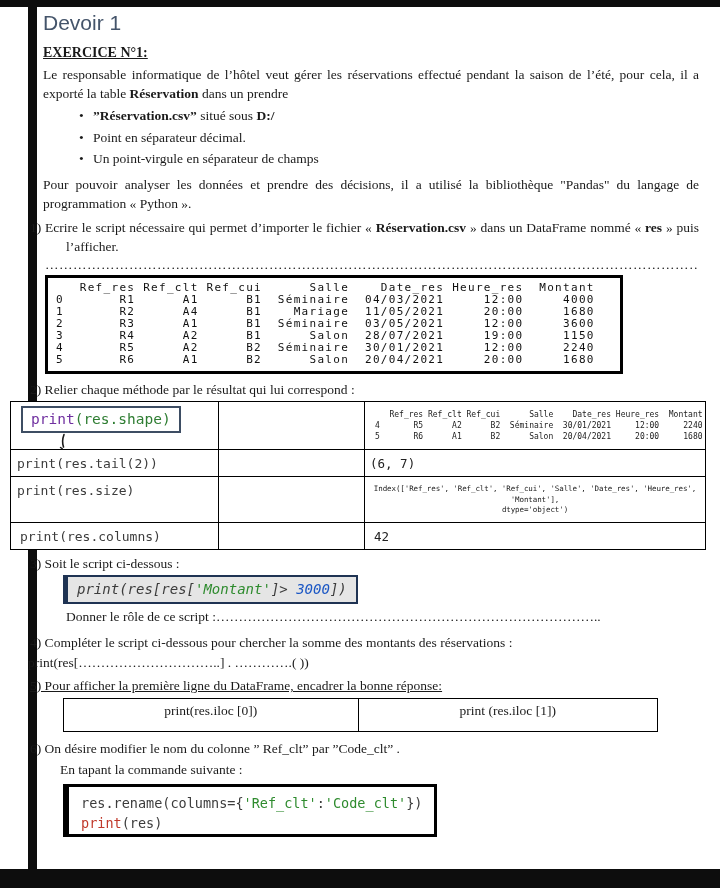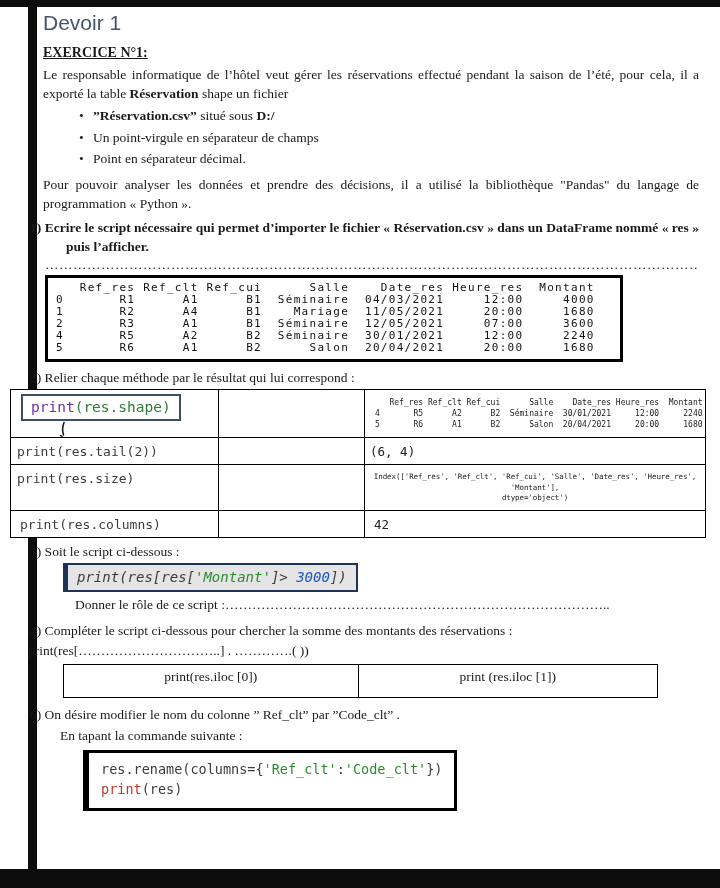--- a/index.html
+++ b/index.html
@@ -16,29 +16,29 @@
   .content { position:absolute; top:10px; left:43px; width:656px; }
 
   .title {
     font-family:"Liberation Sans", sans-serif; font-size:21px; font-weight:400;
     color:var(--accent-heading, #44546a); margin-bottom:10px; line-height:1.2;
   }
   .heading { font-size:14px; font-weight:bold; text-decoration:underline; margin-bottom:3px; line-height:1.2; }
 
   .body-text { font-size:13.5px; line-height:1.42; text-align:justify; }
   .mb2 { margin-bottom:2px; } .mb4 { margin-bottom:4px; } .mb6 { margin-bottom:6px; }
-  .ml20 { margin-left:32px; text-align:left; }
+  .ml20 { margin-left:23px; text-align:left; }
   .ml17 { margin-left:17px; text-align:left; }
 
   .bullets { list-style:none; margin:2px 0 6px 36px; }
   .bullets li { font-size:13.5px; line-height:1.58; position:relative; padding-left:14px; text-align:left; }
   .bullets li::before { content:"\2022"; position:absolute; left:0; top:0; }
 
   .num-item { margin-left:-13px; text-align:justify; }
-  .hang { padding-left:36px; text-indent:-36px;font-weight:bold; }
+  .hang { padding-left:36px; text-indent:-36px; }
 
   .dots { font-size:13.5px; line-height:1.2; margin:1px 0 1px 2px; letter-spacing:.5px; white-space:nowrap; overflow:hidden; text-align:left; }
 
   .df-box {
     width:578px; border:3px solid #000; margin:2px 0 6px 2px;
     padding:4px 8px 5px; background:#fff;
   }
   .df-line {
     font-family:"DejaVu Sans Mono", monospace; font-size:11px; line-height:12px;
     letter-spacing:1.3px; white-space:pre; color:#111;
@@ -84,59 +84,60 @@
 
   .q4-line { margin:1px 0 4px -15px; text-align:left; }
 
   .underline-label { text-decoration:underline; }
 
   .q5-box { display:flex; width:595px; border:1px solid #000; margin:3px 0 7px 20px; background:#fff; }
   .q5cell { flex:0 0 49.5%; padding:4px 10px 12px; font-size:13.5px; text-align:center; }
   .q5cell + .q5cell { border-left:1px solid #000; flex:1; }
 
   .q6-box {
-    display:inline-block; margin:5px 0 0 40px;
+    display:inline-block; margin:5px 0 0 20px;
     border:3px solid #000; border-left-width:6px;
-    padding:6px 12px 9px; background:#fff;
+    padding:6px 12px 1px; background:#fff;
   }
   .q6line { font-family:"DejaVu Sans Mono", monospace; font-size:13.5px; line-height:20px; white-space:pre; }
 </style>
 </head>
 <body>
 
 <div class="page">
   <div class="bar-top"></div>
   <div class="bar-left"></div>
   <div class="bar-bottom"></div>
 
   <div class="content">
 
     <div class="title">Devoir 1</div>
 
     <div class="heading">EXERCICE N°1:</div>
 
-    <p class="body-text mb2"><span>Le responsable informatique de l’hôtel veut gérer les réservations effectué pendant la saison de l’été, pour cela, il a exporté la table </span><b>Réservation</b><span> shape un fichier</span></p>
+    <p class="body-text mb2"><span>Le responsable informatique de l’hôtel veut gérer les réservations effectué pendant la saison de l’été, pour cela, il a exporté la table </span><b>Réservation</b><span> dans un prendre</span></p>
 
     <ul class="bullets">
       <li><b>”Réservation.csv”</b><span> situé sous </span><b>D:/</b></li>
+      <li>Point en séparateur décimal.</li>
       <li>Un point-virgule en séparateur de champs</li>
-      <li>Point en séparateur décimal.</li>
     </ul>
 
     <p class="body-text mb4">Pour pouvoir analyser les données et prendre des décisions, il a utilisé la bibliothèque "Pandas" du langage de programmation « Python ».</p>
 
     <p class="body-text num-item hang"><span>1) Ecrire le script nécessaire qui permet d’importer le fichier « </span><b>Réservation.csv</b><span> » dans un DataFrame nommé « </span><b>res</b><span> » puis l’afficher.</span></p>
 
     <div class="dots">………………………………………………………………………………………………………………………………</div>
 
     <div class="df-box">
       <div class="df-line">   Ref_res Ref_clt Ref_cui      Salle    Date_res Heure_res  Montant</div>
       <div class="df-line">0       R1      A1      B1  Séminaire  04/03/2021     12:00     4000</div>
       <div class="df-line">1       R2      A4      B1    Mariage  11/05/2021     20:00     1680</div>
-      <div class="df-line">2       R3      A1      B1  Séminaire  12/05/2021     07:00     3600</div>
+      <div class="df-line">2       R3      A1      B1  Séminaire  03/05/2021     12:00     3600</div>
+      <div class="df-line">3       R4      A2      B1      Salon  28/07/2021     19:00     1150</div>
       <div class="df-line">4       R5      A2      B2  Séminaire  30/01/2021     12:00     2240</div>
       <div class="df-line">5       R6      A1      B2      Salon  20/04/2021     20:00     1680</div>
     </div>
 
     <div class="body-text num-item">2) Relier chaque méthode par le résultat qui lui correspond :</div>
 
     <table class="q2-table">
       <colgroup>
           <col class="c1">
           <col class="c2">
@@ -154,21 +155,21 @@
         <td class="midcell"></td>
         <td class="rcell">
           <div class="tail-line">   Ref_res Ref_clt Ref_cui      Salle    Date_res Heure_res  Montant</div>
           <div class="tail-line">4       R5      A2      B2  Séminaire  30/01/2021     12:00     2240</div>
           <div class="tail-line">5       R6      A1      B2      Salon  20/04/2021     20:00     1680</div>
         </td>
       </tr>
       <tr class="row-tail">
         <td class="mcell"><span class="code">print(res.tail(2))</span></td>
         <td class="midcell"></td>
-        <td class="rcell"><span class="code r-mono">(6, 4)</span></td>
+        <td class="rcell"><span class="code r-mono">(6, 7)</span></td>
       </tr>
       <tr class="row-size">
         <td class="mcell"><span class="code">print(res.size)</span></td>
         <td class="midcell"></td>
         <td class="rcell">
           <div class="idx-line">Index(['Ref_res', 'Ref_clt', 'Ref_cui', 'Salle', 'Date_res', 'Heure_res',</div>
           <div class="idx-line">'Montant'],</div>
           <div class="idx-line">dtype='object')</div>
         </td>
       </tr>
@@ -182,20 +183,21 @@
 
     <div class="body-text num-item">3) Soit le script ci-dessous :</div>
 
     <div class="q3-box"><span class="code code-md tok-plain">print(res[res[</span><span class="code code-md tok-str">'Montant'</span><span class="code code-md tok-plain">]&gt; </span><span class="code code-md tok-num">3000</span><span class="code code-md tok-plain">])</span></div>
 
     <div class="body-text ml20 mb6">Donner le rôle de ce script :…………………………………………………………………………..</div>
 
     <div class="body-text num-item">4) Compléter le script ci-dessous pour chercher la somme des montants des réservations :</div>
     <div class="body-text q4-line">print(res[…………………………..] . ………….( ))</div>
 
+    <div class="body-text num-item underline-label">5) Pour afficher la première ligne du DataFrame, encadrer la bonne réponse:</div>
     <div class="q5-box">
       <div class="q5cell">print(res.iloc [0])</div>
       <div class="q5cell">print (res.iloc [1])</div>
     </div>
 
     <div class="body-text num-item mb2">6) On désire modifier le nom du colonne ” Ref_clt” par ”Code_clt” .</div>
     <div class="body-text ml17">En tapant la commande suivante :</div>
 
     <div class="q6-box">
       <div class="q6line"><span class="tok-plain">res.rename(columns={</span><span class="tok-str">'Ref_clt'</span><span class="tok-plain">:</span><span class="tok-str">'Code_clt'</span><span class="tok-plain">})</span></div>

